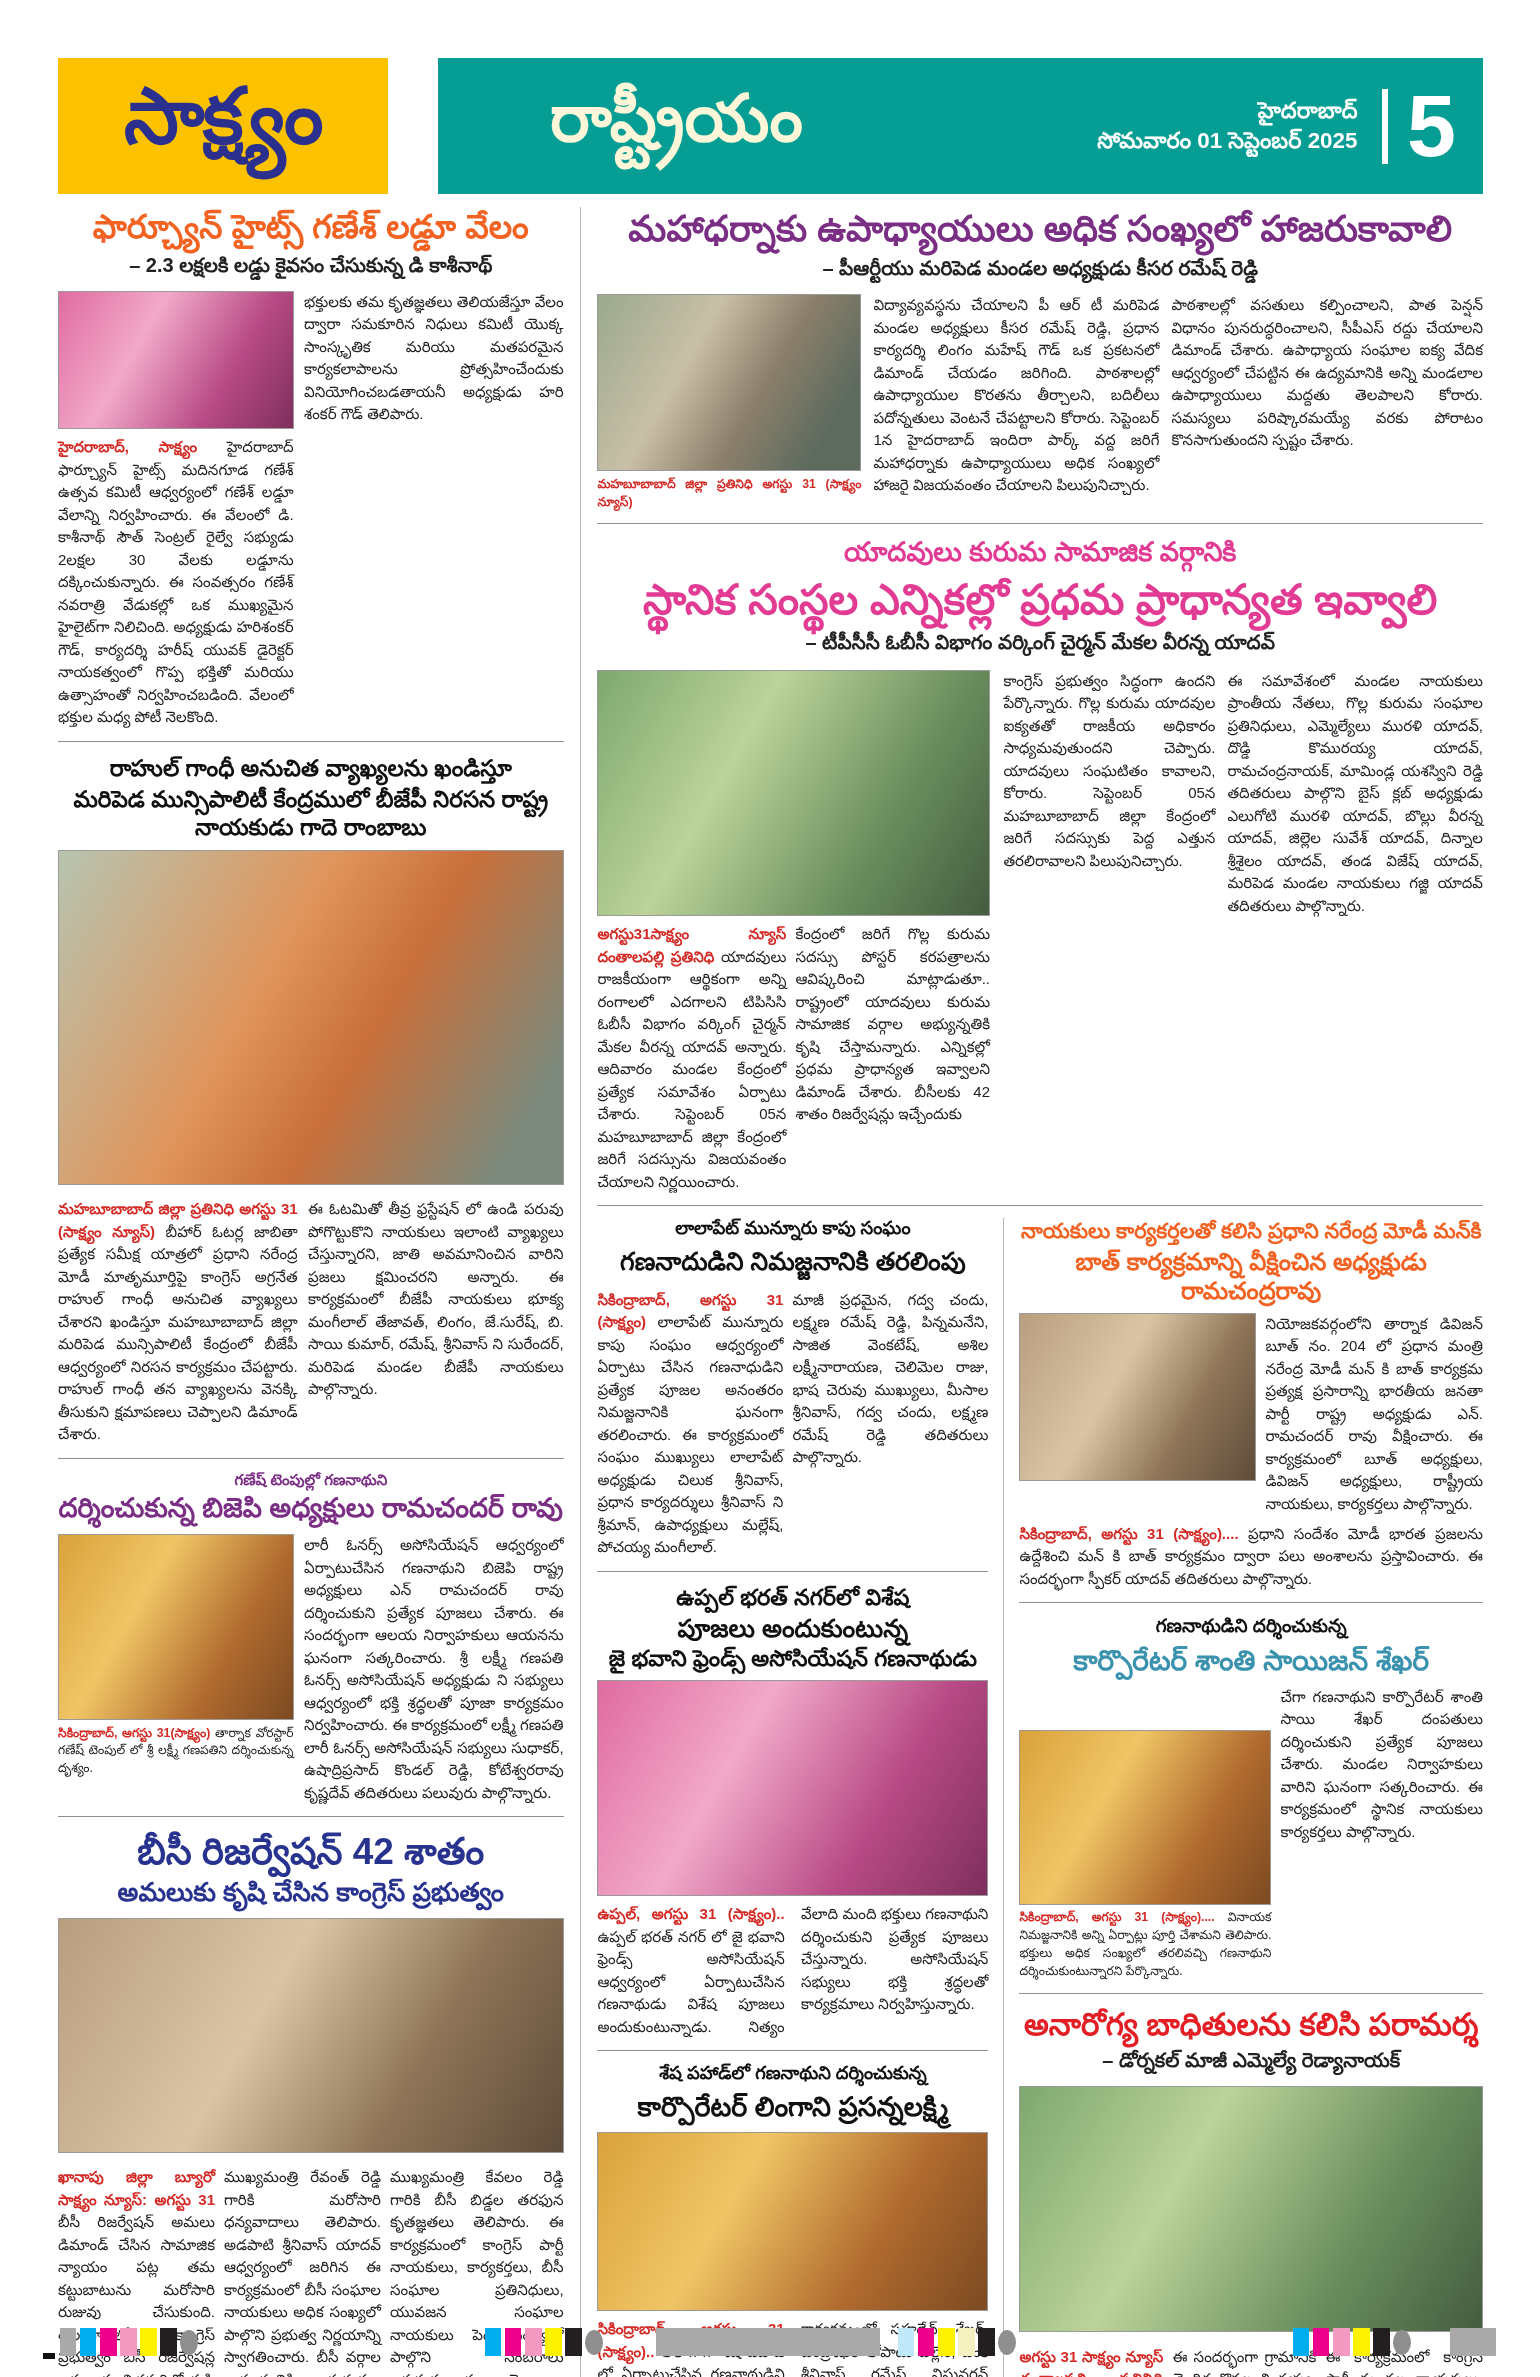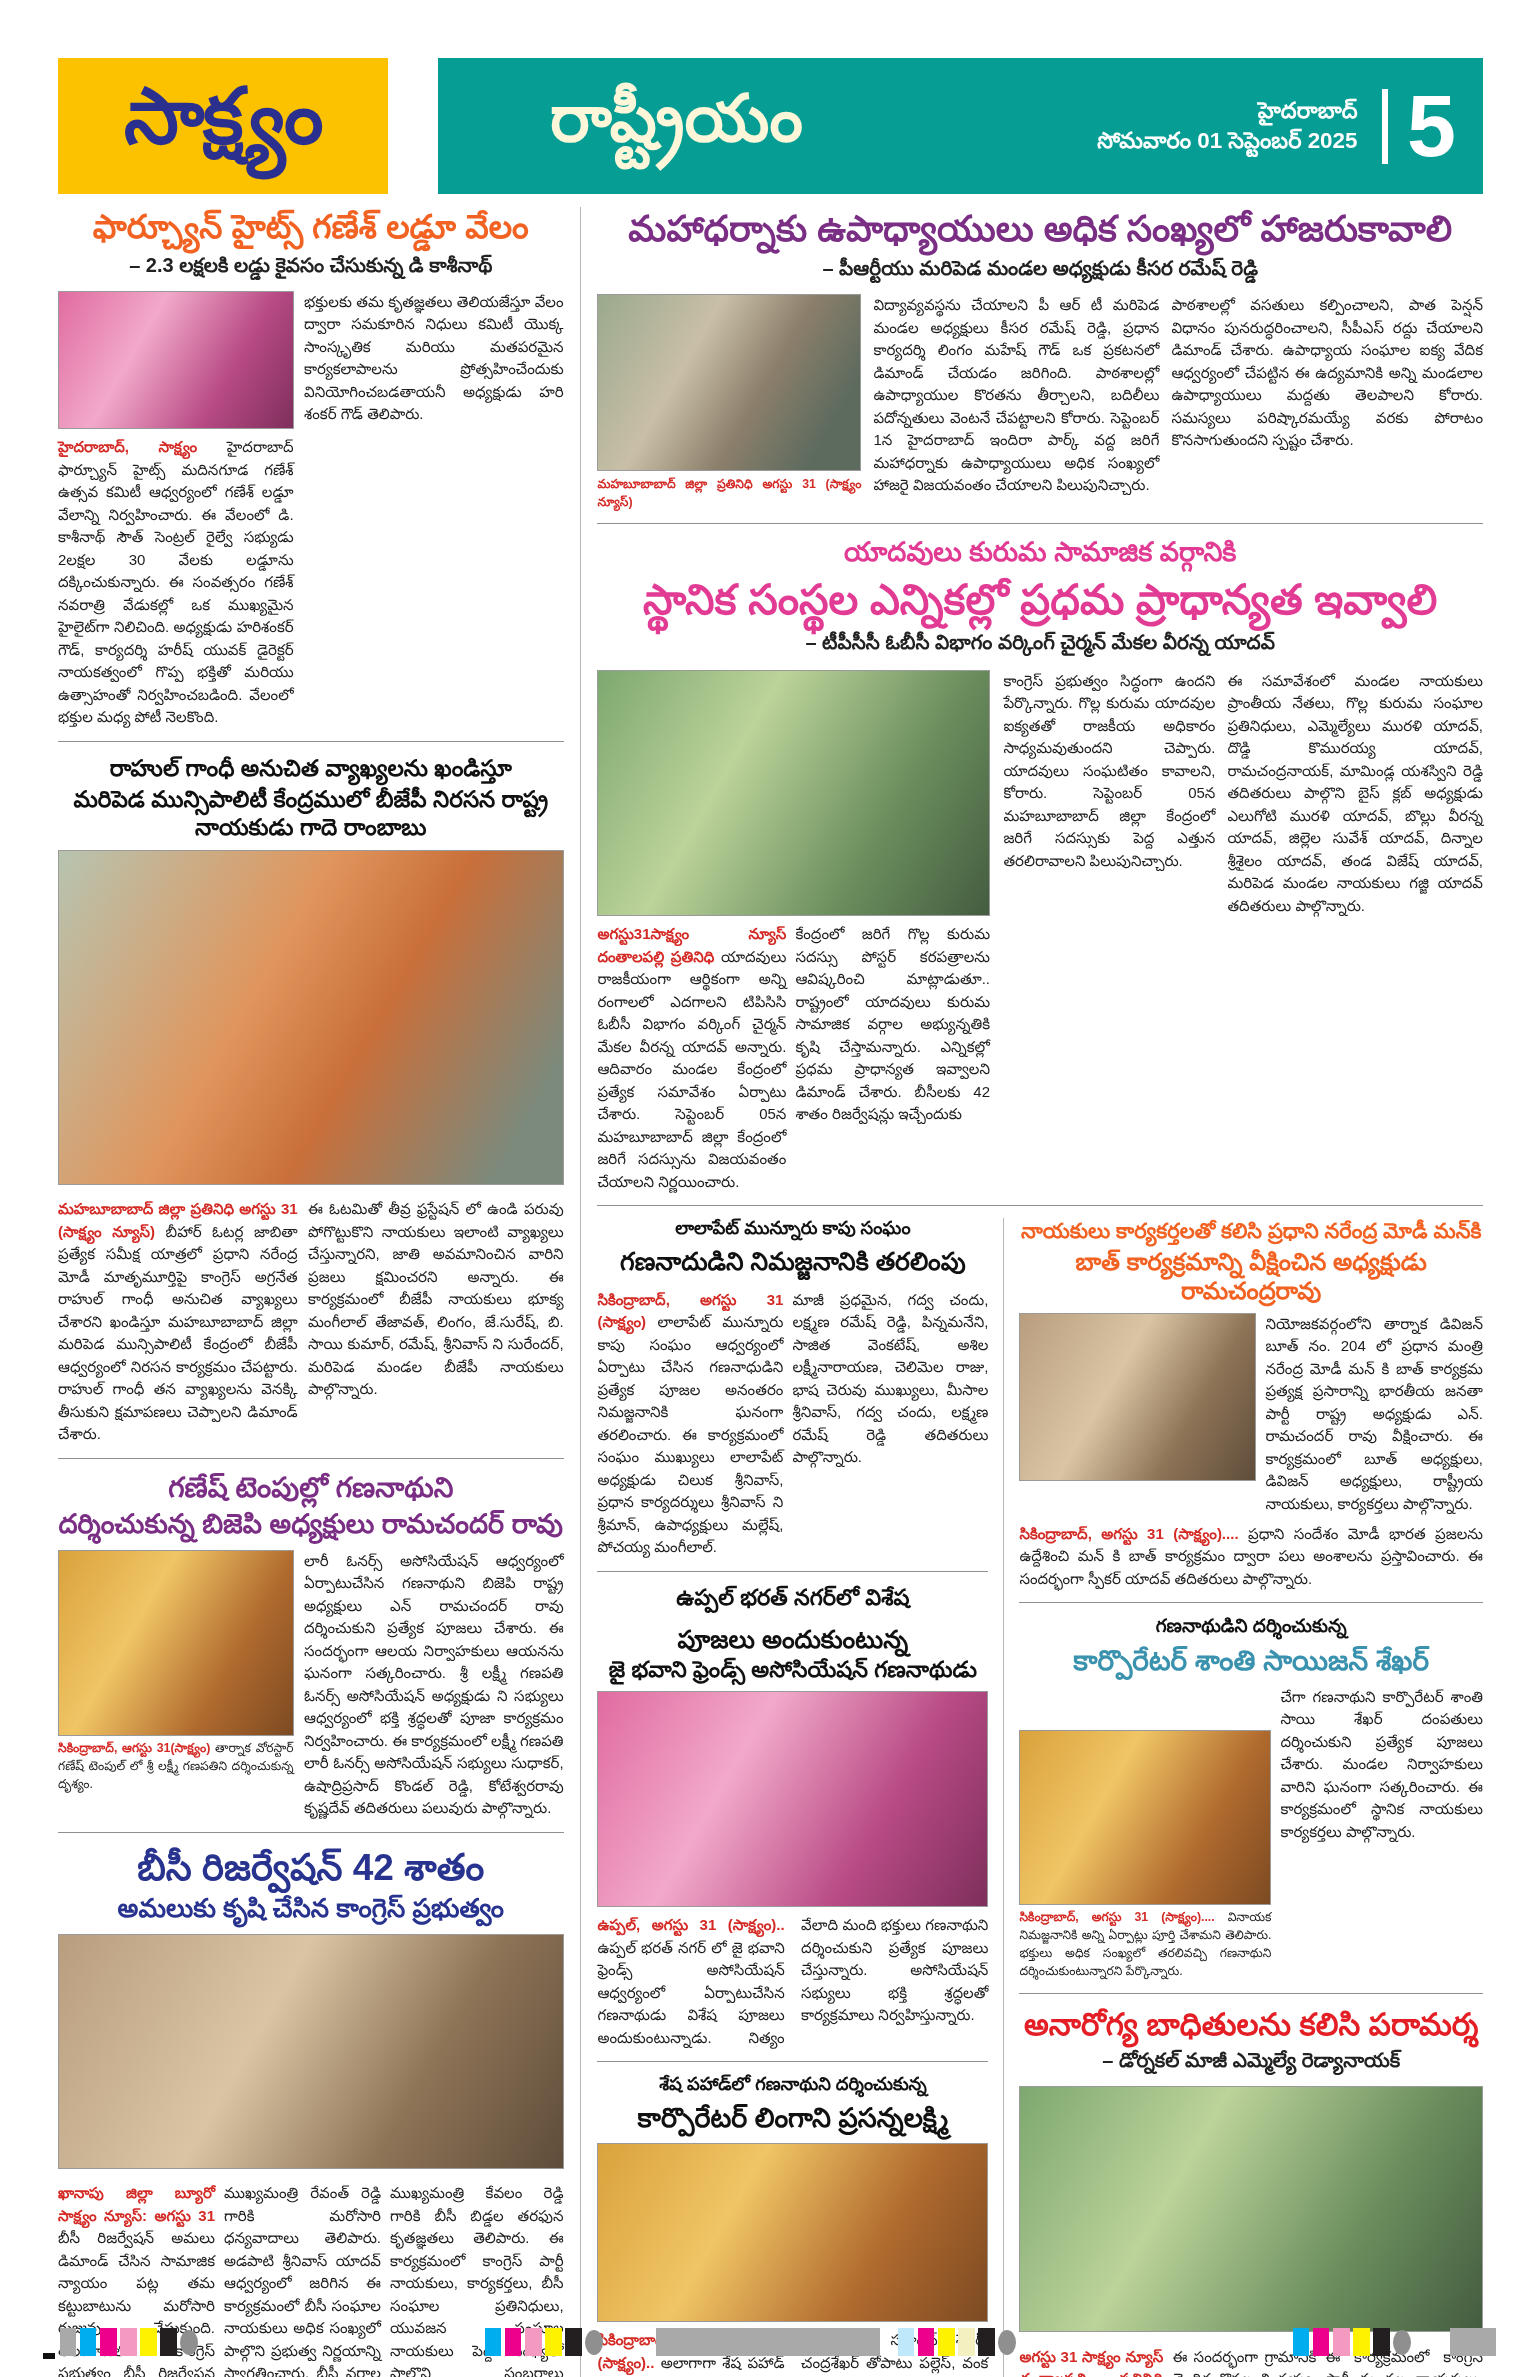--- a/index.html
+++ b/index.html
@@ -132,21 +132,21 @@
             </div>
             <div style="flex:1;">
               <p class="body-text">ఈ ఓటమితో తీవ్ర ఫ్రస్టేషన్ లో ఉండి పరువు పోగొట్టుకొని నాయకులు ఇలాంటి వ్యాఖ్యలు చేస్తున్నారని, జాతి అవమానించిన వారిని ప్రజలు క్షమించరని అన్నారు. ఈ కార్యక్రమంలో బీజేపీ నాయకులు భూక్య మంగీలాల్ తేజావత్, లింగం, జే.సురేష్, బి. సాయి కుమార్, రమేష్, శ్రీనివాస్ ని సురేందర్, మరిపెడ మండల బీజేపీ నాయకులు పాల్గొన్నారు.</p>
             </div>
           </div>
         </div>
 
         <div class="rule"></div>
 
         <div>
-          <h2 class="hl-purple" style="font-size:28px;">గణేష్ టెంపుల్లో గణనాథుని</h2>
+          <h2 class="hl-purple" style="font-size:15px;">గణేష్ టెంపుల్లో గణనాథుని</h2>
           <h2 class="hl-purple" style="font-size:27px; margin-top:3px;">దర్శించుకున్న బిజెపి అధ్యక్షులు రామచందర్ రావు</h2>
           <div class="split" style="margin-top:9px;">
             <div style="width:246px; padding-right:10.4px;">
               <div class="photo temple" style="height:186px;"></div>
               <p class="caption"><span class="lead">సికింద్రాబాద్, ఆగస్టు 31(సాక్ష్యం)</span> <span>తార్నాక వోరస్టార్ గణేష్ టెంపుల్ లో శ్రీ లక్ష్మీ గణపతిని దర్శించుకున్న దృశ్యం.</span></p>
             </div>
             <div style="flex:1;">
               <p class="body-text" style="margin-top:0;">లారీ ఓనర్స్ అసోసియేషన్ ఆధ్వర్యంలో ఏర్పాటుచేసిన గణనాథుని బిజెపి రాష్ట్ర అధ్యక్షులు ఎన్ రామచందర్ రావు దర్శించుకుని ప్రత్యేక పూజలు చేశారు. ఈ సందర్భంగా ఆలయ నిర్వాహకులు ఆయనను ఘనంగా సత్కరించారు. శ్రీ లక్ష్మీ గణపతి ఓనర్స్ అసోసియేషన్ అధ్యక్షుడు ని సభ్యులు ఆధ్వర్యంలో భక్తి శ్రద్ధలతో పూజా కార్యక్రమం నిర్వహించారు. ఈ కార్యక్రమంలో లక్ష్మీ గణపతి లారీ ఓనర్స్ అసోసియేషన్ సభ్యులు సుధాకర్, ఉషాద్రిప్రసాద్ కొండల్ రెడ్డి, కోటేశ్వరరావు కృష్ణదేవ్ తదితరులు పలువురు పాల్గొన్నారు.</p>
             </div>
           </div>
@@ -235,21 +235,21 @@
                 <div style="flex:1;">
                   <p class="body-text">మాజీ ప్రధమైన, గద్వ చందు, లక్ష్మణ రమేష్ రెడ్డి, పిన్నమనేని, సాజిత వెంకటేష్, అశిల లక్ష్మీనారాయణ, చెలిమెల రాజు, భాష చెరువు ముఖ్యులు, మీసాల శ్రీనివాస్, గద్వ చందు, లక్ష్మణ రమేష్ రెడ్డి తదితరులు పాల్గొన్నారు.</p>
                 </div>
               </div>
             </div>
 
             <div class="rule"></div>
 
             <div>
               <h2 class="hl-black" style="font-size:22.4px;">ఉప్పల్ భరత్ నగర్‌లో విశేష</h2>
-              <h2 class="hl-black" style="font-size:25px; margin-top:13px;">పూజలు అందుకుంటున్న</h2>
+              <h2 class="hl-black" style="font-size:25px; margin-top:2px;">పూజలు అందుకుంటున్న</h2>
               <h2 class="hl-black" style="font-size:22.4px; margin-top:1.5px;">జై భవాని ఫ్రెండ్స్ అసోసియేషన్ గణనాథుడు</h2>
               <div class="photo pink" style="height:216px; margin-top:7.5px;"></div>
               <p class="body-text two-col"><span class="lead">ఉప్పల్, అగస్టు 31 (సాక్ష్యం)..</span> <span>ఉప్పల్ భరత్ నగర్ లో జై భవాని ఫ్రెండ్స్ అసోసియేషన్ ఆధ్వర్యంలో ఏర్పాటుచేసిన గణనాథుడు విశేష పూజలు అందుకుంటున్నాడు. నిత్యం వేలాది మంది భక్తులు గణనాథుని దర్శించుకుని ప్రత్యేక పూజలు చేస్తున్నారు. అసోసియేషన్ సభ్యులు భక్తి శ్రద్ధలతో కార్యక్రమాలు నిర్వహిస్తున్నారు.</span></p>
             </div>
 
             <div class="rule"></div>
 
             <div>
               <div class="kicker" style="font-size:18px;">శేష పహాడ్‌లో గణనాథుని దర్శించుకున్న</div>
               <h2 class="hl-black" style="font-size:27px; margin-top:3px;">కార్పొరేటర్ లింగాని  ప్రసన్నలక్ష్మి</h2>

